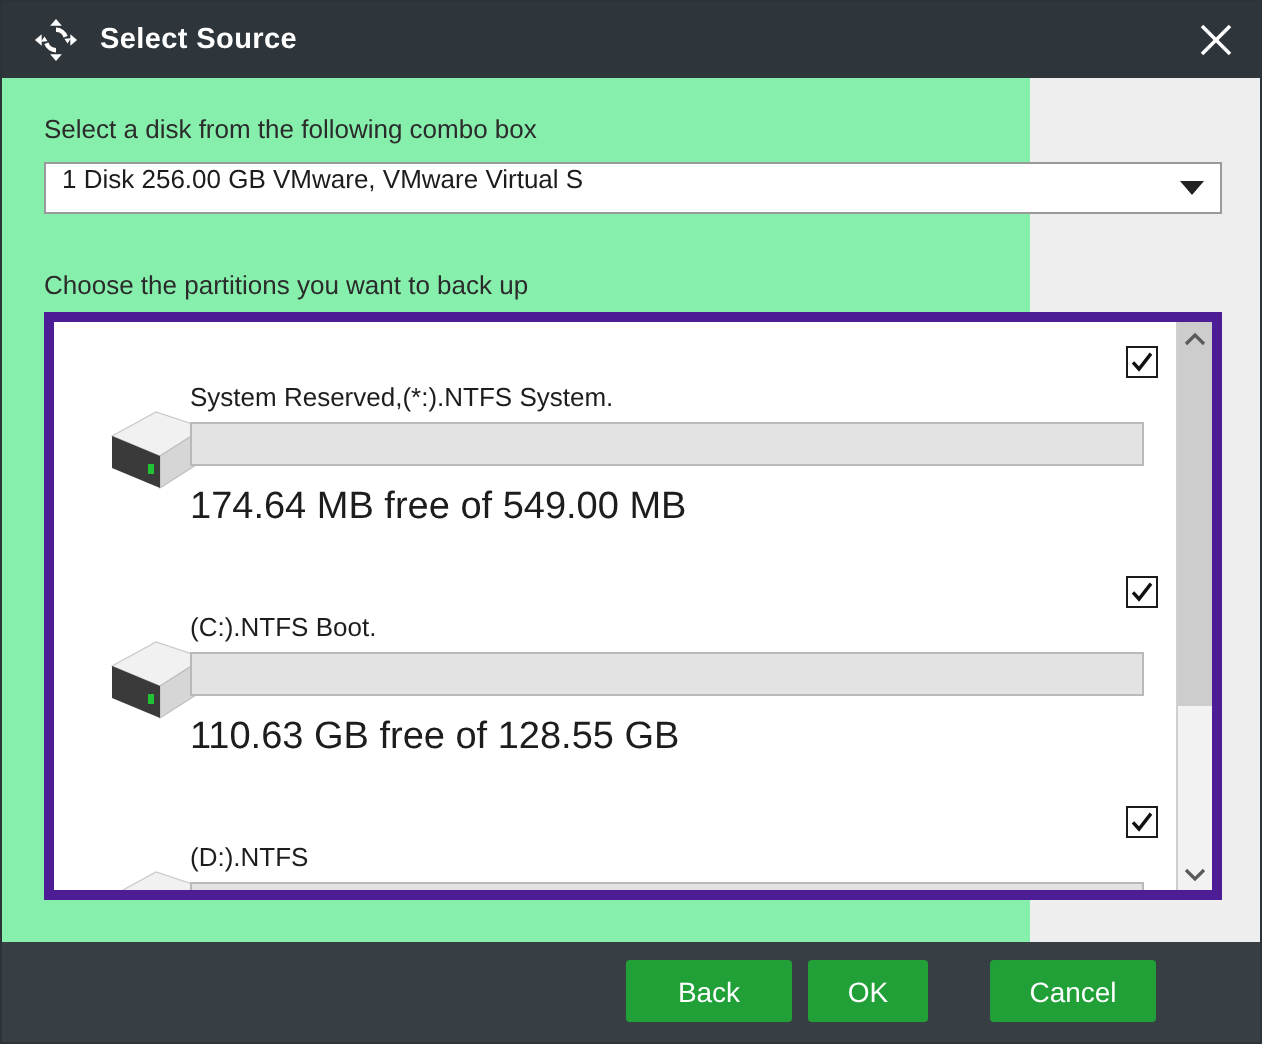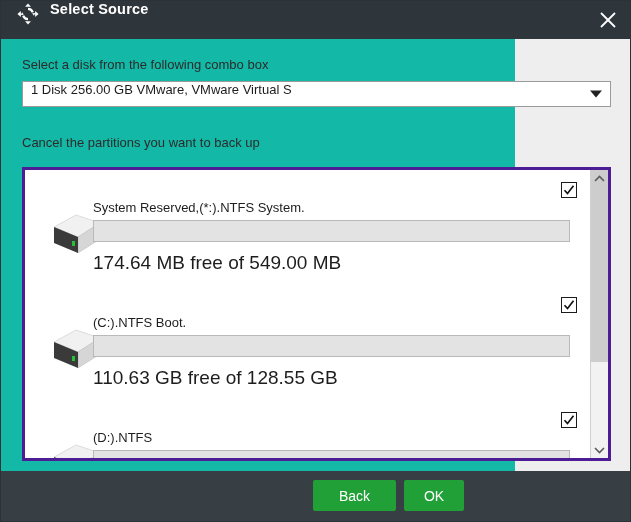--- a/index.html
+++ b/index.html
@@ -21,20 +21,21 @@
   }
 
   
   .titlebar {
     position: absolute;
     left: 0; top: 0;
     width: 631px;
     height: 38px;
     background: #2e353b;
     display: flex;
+    align-items: center;
     box-sizing: border-box;
   }
   .title-icon {
     width: 26px;
     height: 26px;
     margin-left: 14px;
     margin-right: 9px;
     flex: 0 0 auto;
     display: flex;
     align-items: center;
@@ -57,21 +58,21 @@
     cursor: pointer;
   }
 
   
   .content {
     position: absolute;
     left: 0;
     top: 38px;
     width: 514px;
     height: 432px;
-    background: #14b8a6;
+    background: #86efac;
     box-sizing: border-box;
   }
 
   .label {
     position: absolute;
     color: #2b2b2b;
     font-size: 13px;
     white-space: nowrap;
   }
   .label-disk { left: 21px; top: 18px; }
@@ -110,24 +111,23 @@
   }
 
   
   .listbox {
     position: absolute;
     left: 21px;
     top: 117px;
     width: 589px;
     height: 294px;
     background: #ffffff;
-    border: 3px solid #4c1d95;
-    box-sizing: border-box;
-    overflow: hidden;
-    margin-top: 11px;
+    border: 5px solid #4c1d95;
+    box-sizing: border-box;
+    overflow: hidden;
   }
   .list-inner {
     position: absolute;
     left: 0; top: 0;
     width: 570px;
     height: 100%;
     overflow: hidden;
   }
 
   .part-row {
@@ -283,21 +283,21 @@
 
   <div class="content">
 
     <div class="label label-disk">Select a disk from the following combo box</div>
 
     <div class="combo">
       <span class="combo-value">1 Disk 256.00 GB VMware,  VMware Virtual S</span>
       <span class="combo-arrow"></span>
     </div>
 
-    <div class="label label-part">Cancel the partitions you want to back up</div>
+    <div class="label label-part">Choose the partitions you want to back up</div>
 
     <div class="listbox">
       <div class="list-inner">
 
         <div class="part-row" style="top:0;">
           <span class="part-check">
             <svg width="14" height="14" viewBox="0 0 14 14" aria-hidden="true">
               <polyline points="2.5,7.2 5.5,10.5 11.5,2.8" fill="none" stroke="#111111" stroke-width="1.7"></polyline>
             </svg>
           </span>
@@ -372,15 +372,16 @@
             <polyline points="1,2 5.5,6.5 10,2" fill="none" stroke="#5a5a5a" stroke-width="1.6"></polyline>
           </svg>
         </div>
       </div>
     </div>
   </div>
 
   <div class="footer">
     <button class="btn btn-back">Back</button>
     <button class="btn btn-ok">OK</button>
+    <button class="btn btn-cancel">Cancel</button>
   </div>
 
 </div>
 
 </body></html>

